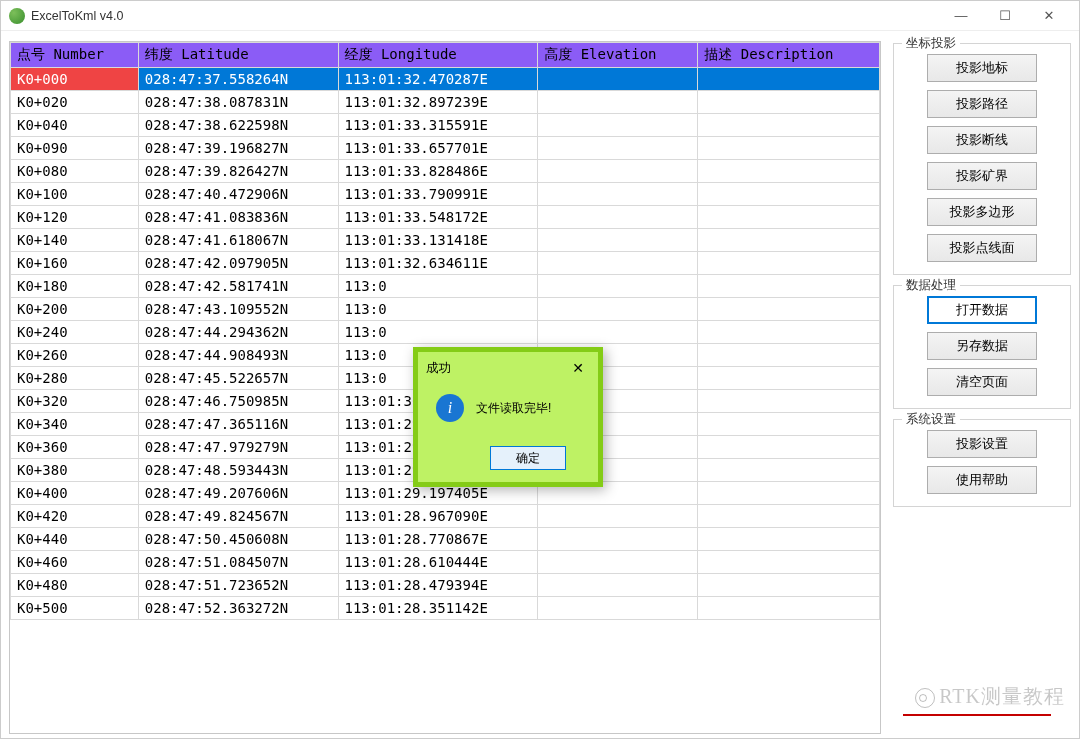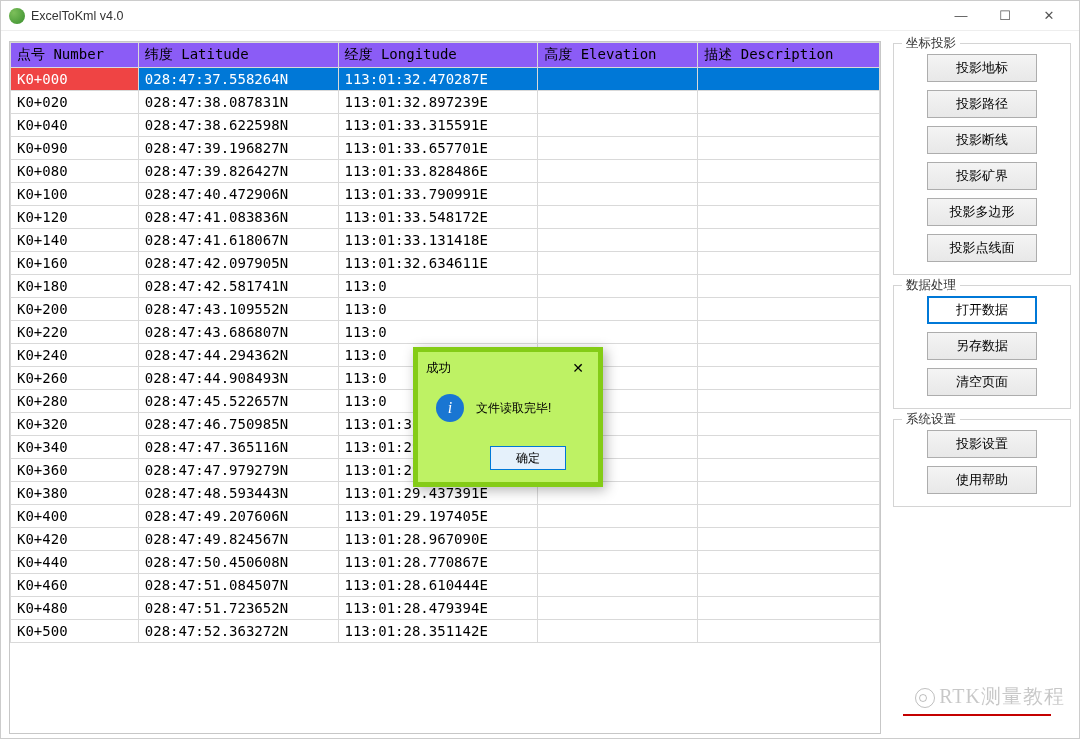--- a/index.html
+++ b/index.html
@@ -134,27 +134,20 @@
                 <td></td>
               </tr>
               <tr>
                 <td>K0+200</td>
                 <td>028:47:43.109552N</td>
                 <td>113:0</td>
                 <td></td>
                 <td></td>
               </tr>
               <tr>
-                <td>K0+220</td>
-                <td>028:47:43.686807N</td>
-                <td>113:0</td>
-                <td></td>
-                <td></td>
-              </tr>
-              <tr>
                 <td>K0+240</td>
                 <td>028:47:44.294362N</td>
                 <td>113:0</td>
                 <td></td>
                 <td></td>
               </tr>
               <tr>
                 <td>K0+260</td>
                 <td>028:47:44.908493N</td>
                 <td>113:0</td>

